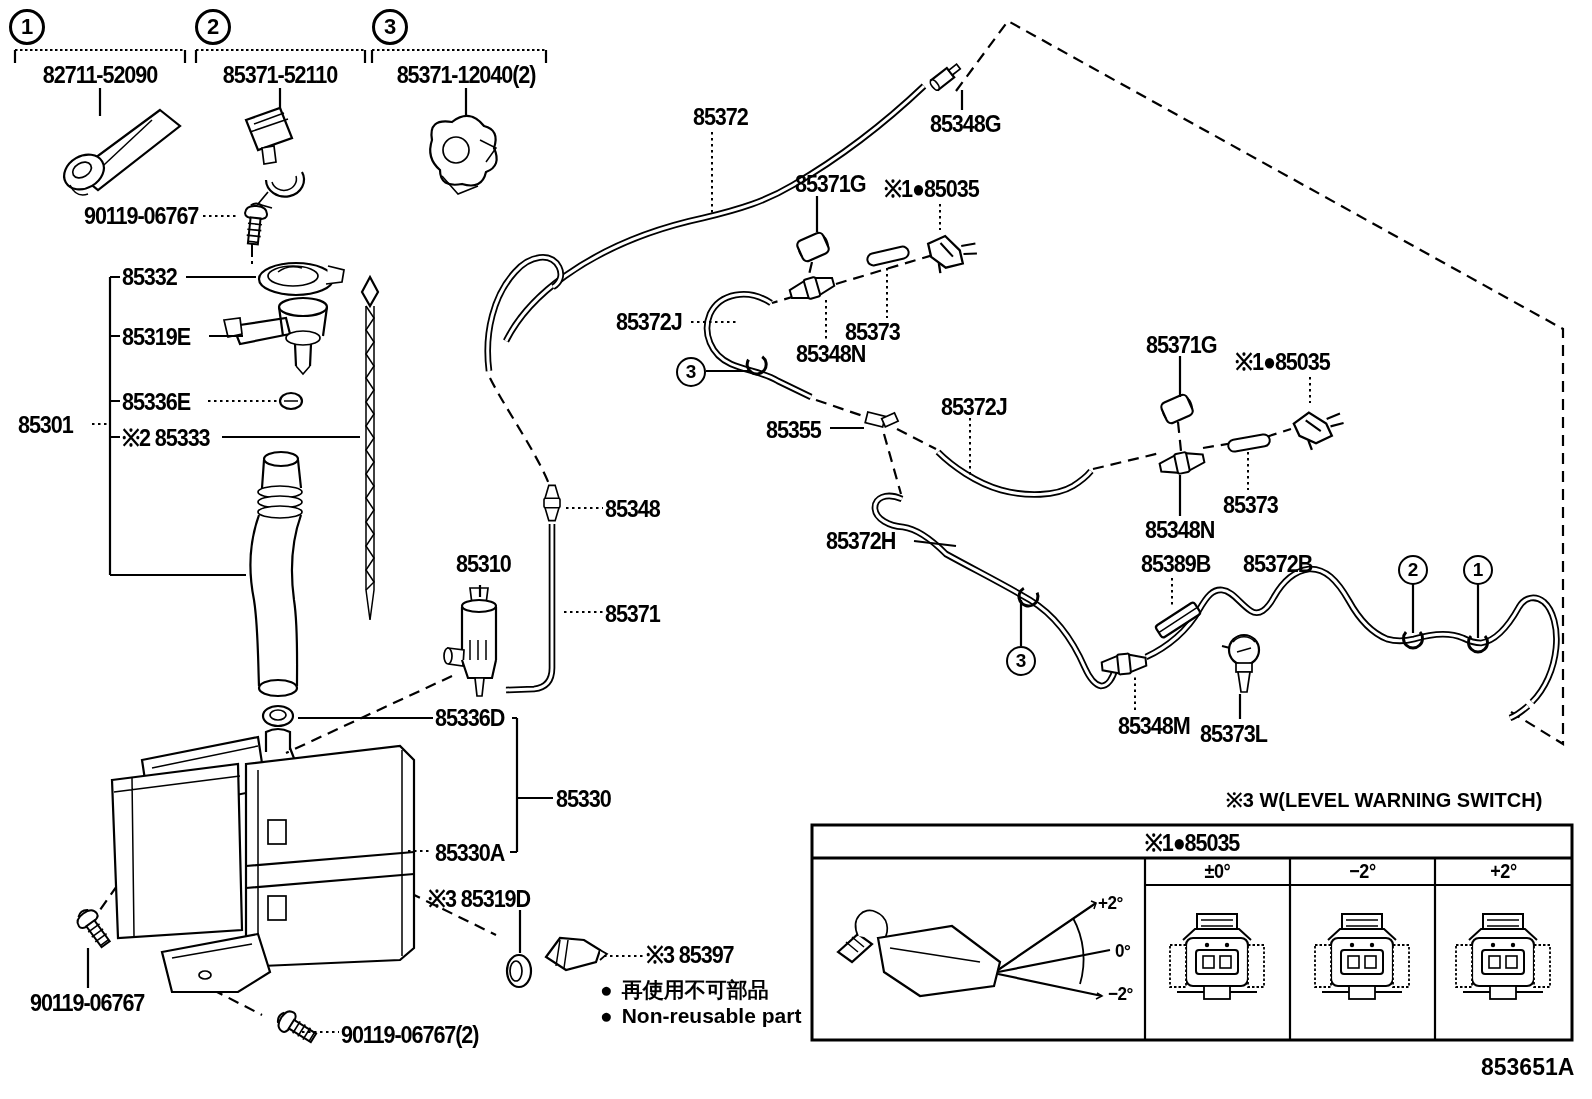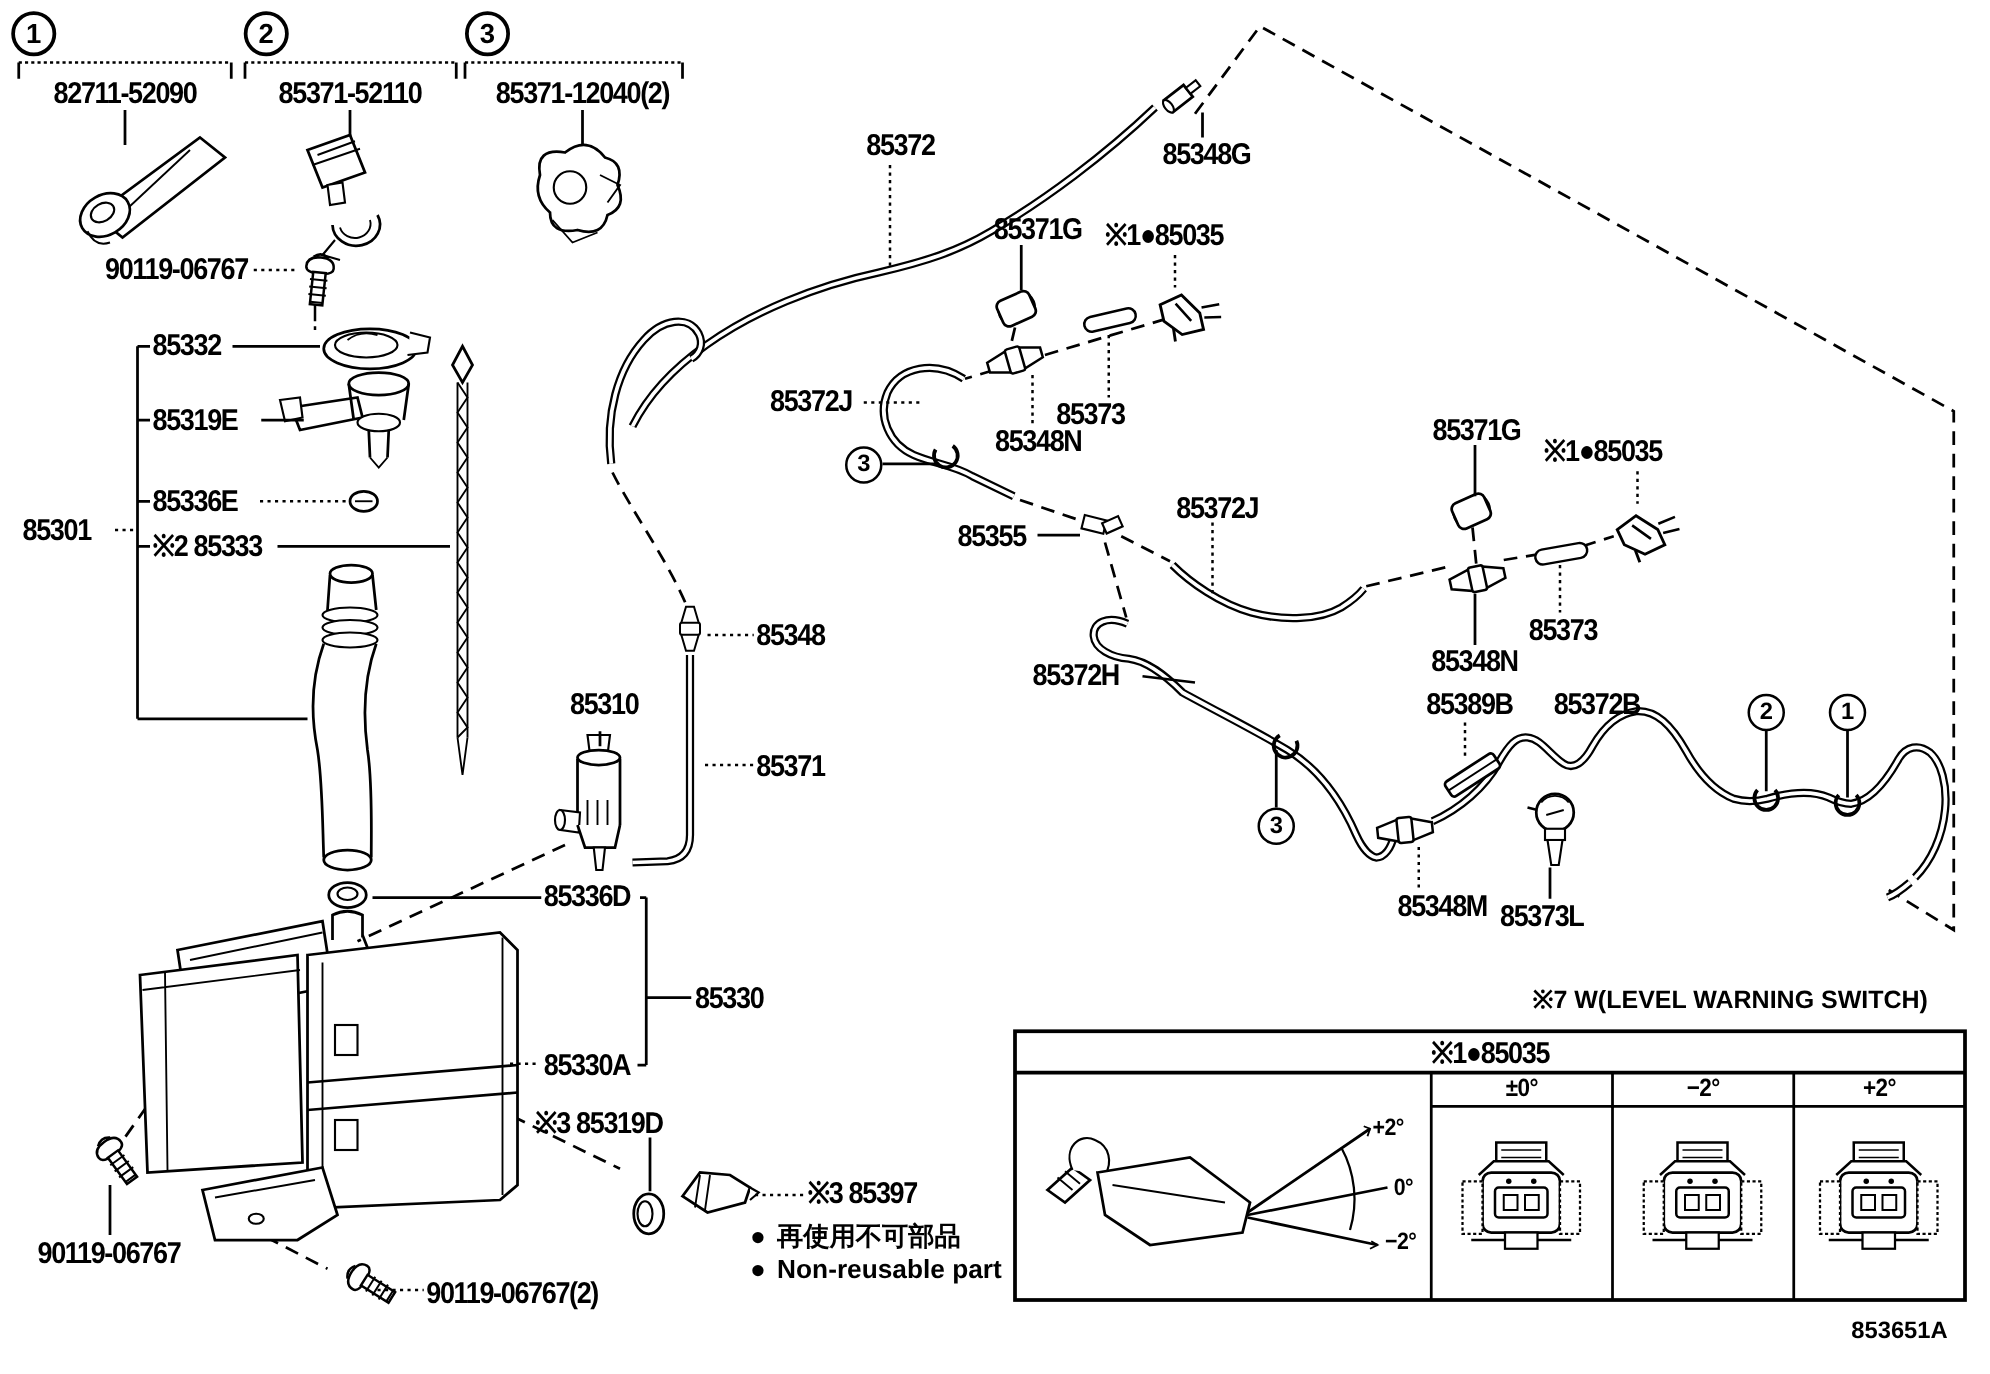--- a/index.html
+++ b/index.html
@@ -17,21 +17,21 @@
   .hose-o{fill:none;stroke:#000;stroke-width:6.6;stroke-linecap:butt}
   .hose-i{fill:none;stroke:#fff;stroke-width:3;stroke-linecap:butt}
   .wpart{fill:#fff;stroke:#000;stroke-width:2.2}
   .wpart-thin{fill:#fff;stroke:#000;stroke-width:1.7}
   
   .lbl{position:absolute;font-weight:bold;font-size:24px;letter-spacing:-1.2px;
        white-space:nowrap;line-height:1.05;transform:scaleX(.9);transform-origin:left top}
   .ctr{text-align:center;transform-origin:center top}
   .sm{font-size:20px;letter-spacing:-0.5px}
   .ang{font-size:19px;letter-spacing:-0.5px}
-  .footer{font-size:19px;font-weight:bold;letter-spacing:0;transform:none}
+  .footer{font-size:23px;font-weight:bold;letter-spacing:0;transform:none}
   .legend-row{position:absolute;display:flex;gap:9px;font-weight:bold;font-size:21px;
               letter-spacing:0;white-space:nowrap;line-height:1}
   .circ{position:absolute;border:3px solid #000;border-radius:50%;font-weight:bold;
         display:flex;align-items:center;justify-content:center;background:#fff;box-sizing:border-box}
   .circ.big{width:36px;height:36px;font-size:22px}
   .circ.small{width:30px;height:30px;font-size:19px;border-width:2.5px}
 </style>
 </head>
 <body>
 
@@ -348,21 +348,21 @@
 <div class="lbl" style="left:1146px;top:332px">85371G</div>
 <div class="lbl" style="left:1235px;top:349px">※1●85035</div>
 <div class="lbl" style="left:1223px;top:492px">85373</div>
 <div class="lbl" style="left:1145px;top:517px">85348N</div>
 <div class="lbl" style="left:826px;top:528px">85372H</div>
 <div class="lbl" style="left:1141px;top:551px">85389B</div>
 <div class="lbl" style="left:1243px;top:551px">85372B</div>
 <div class="lbl" style="left:1118px;top:713px">85348M</div>
 <div class="lbl" style="left:1200px;top:721px">85373L</div>
 
-<div class="lbl sm" style="left:1226px;top:790px;transform:none;letter-spacing:0">※7 W(LEVEL WARNING SWITCH)</div>
+<div class="lbl sm" style="left:1226px;top:790px;transform:none;letter-spacing:0">※3 W(LEVEL WARNING SWITCH)</div>
 <div class="legend-row" style="left:600px;top:979px">
   <span>●</span>
   <span>再使用不可部品</span>
 </div>
 <div class="legend-row" style="left:600px;top:1005px">
   <span>●</span>
   <span>Non-reusable part</span>
 </div>
 
 <div class="lbl ctr" style="left:812px;top:830px;width:760px">※1●85035</div>

